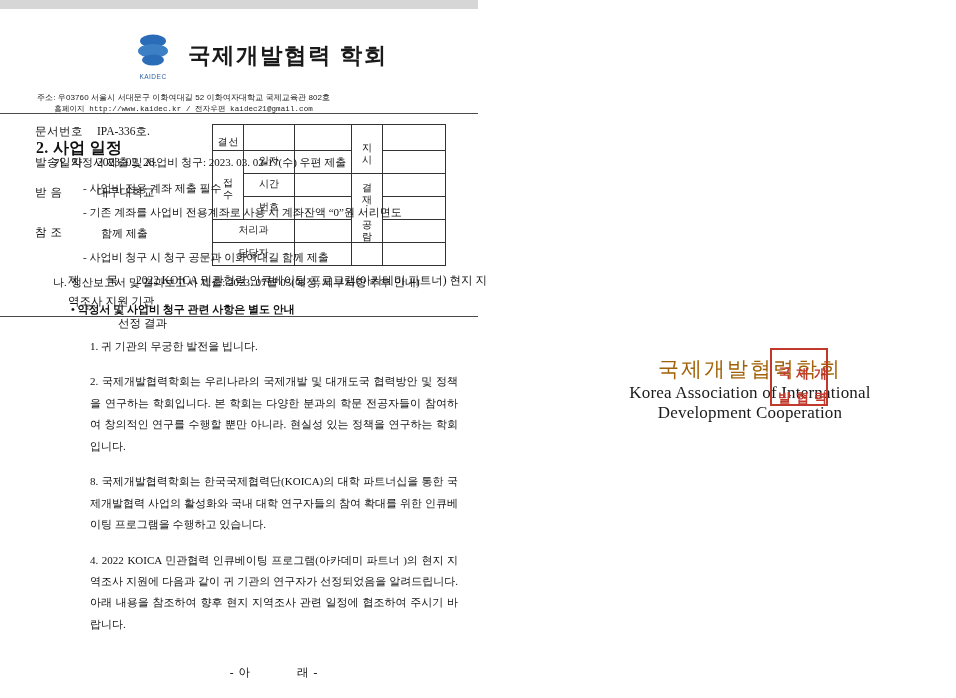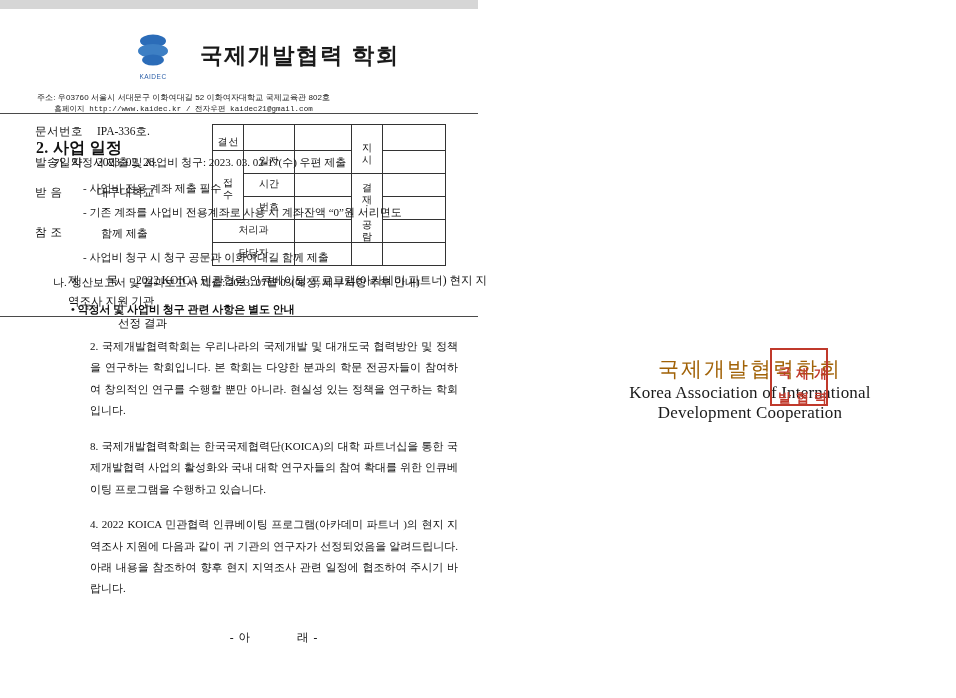--- a/index.html
+++ b/index.html
@@ -38,21 +38,21 @@
     width: 478px; height: 698px;
     background: #fff;
   }
 
   
   .letterhead {
     position: absolute;
     left: 130px; top: 30px;
     display: flex;
     align-items: center;
-    gap: 24px;
+    gap: 12px;
   }
   .logo-mark {
     width: 46px; height: 46px;
     position: relative;
     flex: 0 0 auto;
   }
   .logo-mark svg { display:block; }
   .logo-sub {
     font-family: "Liberation Sans", sans-serif;
     font-size: 6.5px;
@@ -360,20 +360,21 @@
     </table>
 
   <div class="doc-title">
     <span class="lbl">제  목</span><span>2022 KOICA 민관협력 인큐베이팅 프로그램(아카데미 파트너) 현지 지역조사 지원 기관</span>
     <span class="ln2">선정 결과</span>
   </div>
 
   <div class="hr-bottom"></div>
 
   <div class="body-wrap">
+    <div class="para">1. 귀 기관의 무궁한 발전을 빕니다.</div>
     <div class="para">2. 국제개발협력학회는 우리나라의 국제개발 및 대개도국 협력방안 및 정책을 연구하는 학회입니다. 본 학회는 다양한 분과의 학문 전공자들이 참여하여 창의적인 연구를 수행할 뿐만 아니라. 현실성 있는 정책을 연구하는 학회입니다.</div>
     <div class="para">8. 국제개발협력학회는 한국국제협력단(KOICA)의 대학 파트너십을 통한 국제개발협력 사업의 활성화와 국내 대학 연구자들의 참여 확대를 위한 인큐베이팅 프로그램을 수행하고 있습니다.</div>
     <div class="para">4. 2022 KOICA 민관협력 인큐베이팅 프로그램(아카데미 파트너 )의 현지 지역조사 지원에 다음과 같이 귀 기관의 연구자가 선정되었음을 알려드립니다. 아래 내용을 참조하여 향후 현지 지역조사 관련 일정에 협조하여 주시기 바랍니다.</div>
 
     <div class="below">
       <span>- 아</span><span class="gap"></span><span>래 -</span>
     </div>
 
   </div>
 

